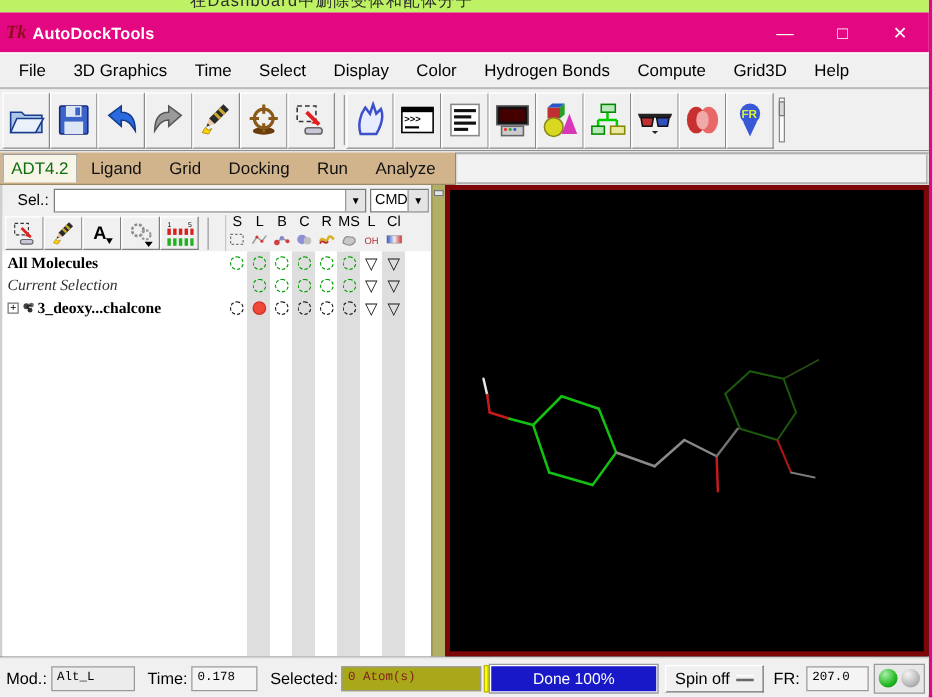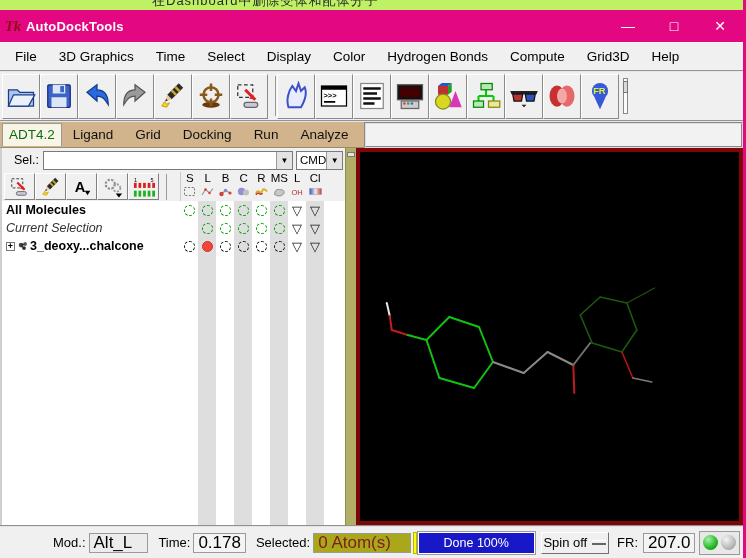--- a/index.html
+++ b/index.html
@@ -66,40 +66,40 @@
   .mini-bar { position:absolute; left:2px; top:1px; display:flex; }
   .mini-btn { width:31px; height:27px; background:#f0f0f0; border:1px solid; border-color:#fff #808080 #808080 #fff; display:flex; align-items:center; justify-content:center; padding:0; }
   .mini-btn svg { width:22px; height:22px; display:block; }
   .mini-sep { width:8px; height:26px; border-right:1px solid #9a9a9a; margin-top:1px; }
   .cols-head { position:absolute; left:178px; top:0; width:144px; height:29px; display:flex; border-left:1px solid #c8c8c8; }
   .col-head { width:18px; display:flex; flex-direction:column; align-items:center; }
   .col-letter { font-size:11.5px; color:#000; line-height:13px; }
   .col-ico svg { width:13px; height:13px; display:block; }
 
   
-  .tree { flex:1; background:#fff; position:relative; overflow:hidden; }
+  .tree { flex:1; background:#fff; position:relative; overflow:hidden;font-family:Liberation Serif, serif; }
   .stripes { position:absolute; left:178px; top:0; width:144px; height:100%;
     background:repeating-linear-gradient(90deg, rgba(0,0,0,0) 0 18px, #dedede 18px 36px); }
   .trow { position:relative; height:18px; display:flex; align-items:center; }
   .trow-label { width:178px; flex:none; display:flex; align-items:center; font-size:12.5px; padding-left:4px; white-space:nowrap; overflow:hidden; }
   .trow-label.bold { font-weight:bold; }
   .trow-label.italic { font-style:italic; color:#333; }
   .expander { width:9px; height:9px; border:1px solid #777; font-size:9px; line-height:7px; text-align:center; margin-right:2px; flex:none; background:#fff; }
   .mol-glyph svg { width:12px; height:12px; display:block; margin-right:1px; }
   .trow-cells { width:144px; flex:none; display:flex; }
   .tcell { width:18px; height:18px; display:flex; align-items:center; justify-content:center; }
   .circ { width:11px; height:11px; border-radius:50%; border:1px dashed #00a000; }
   .circ.black { border-color:#1a1a1a; }
   .circ.red { background:#f04838; border:1px solid #d03028; }
   .tri { font-size:13px; line-height:13px; color:#111; }
 
   
   .statusbar { height:33px; flex:none; background:#f0f0f0; border-top:2px groove #e4e4e4; display:flex; align-items:center; padding:0 3px; font-size:13px; }
-  .sb-label { padding:0 3px 0 2px; color:#000; white-space:nowrap;margin-left:48px; }
-  .sb-field { height:20px; border:1px solid #9a9a9a; background:#ececec; display:flex; align-items:center; padding:0 4px; font-size:17px; }
+  .sb-label { padding:0 3px 0 2px; color:#000; white-space:nowrap; }
+  .sb-field { height:20px; border:1px solid #9a9a9a; background:#ececec; display:flex; align-items:center; padding:0 4px; font-size:10px;font-family:Liberation Mono, monospace; }
   .f-mod { width:70px; }
   .f-time { width:55px; background:#f4f4f4; }
   .f-sel { width:116px; background:#a8a81a; color:#7f1d1d; }
   .yellow-sliver { width:4px; height:22px; background:#ffff00; border:1px solid #b8b800; margin-left:2px; }
   .progress { width:140px; height:22px; background:#1818c8; color:#fff; font-size:12.5px; display:flex; align-items:center; justify-content:center; border:1px solid #fff; outline:1px solid #9a9a9a; margin:0 6px 0 1px; }
   .spin-btn { width:82px; height:22px; background:#f0f0f0; border:1px solid; border-color:#fff #707070 #707070 #fff; display:flex; align-items:center; justify-content:center; font-size:13px; gap:5px; }
   .spin-slider { width:14px; height:5px; border-bottom:2px solid #666; border-top:1px solid #fff; display:block; }
   .f-fr { width:52px; background:#f4f4f4; margin-left:2px; }
   .balls { height:24px; border:1px solid #9a9a9a; background:#e8e8e8; display:flex; align-items:center; padding:0 3px; gap:3px; margin-left:4px; }
   .ball { width:15px; height:15px; border-radius:50%; }

